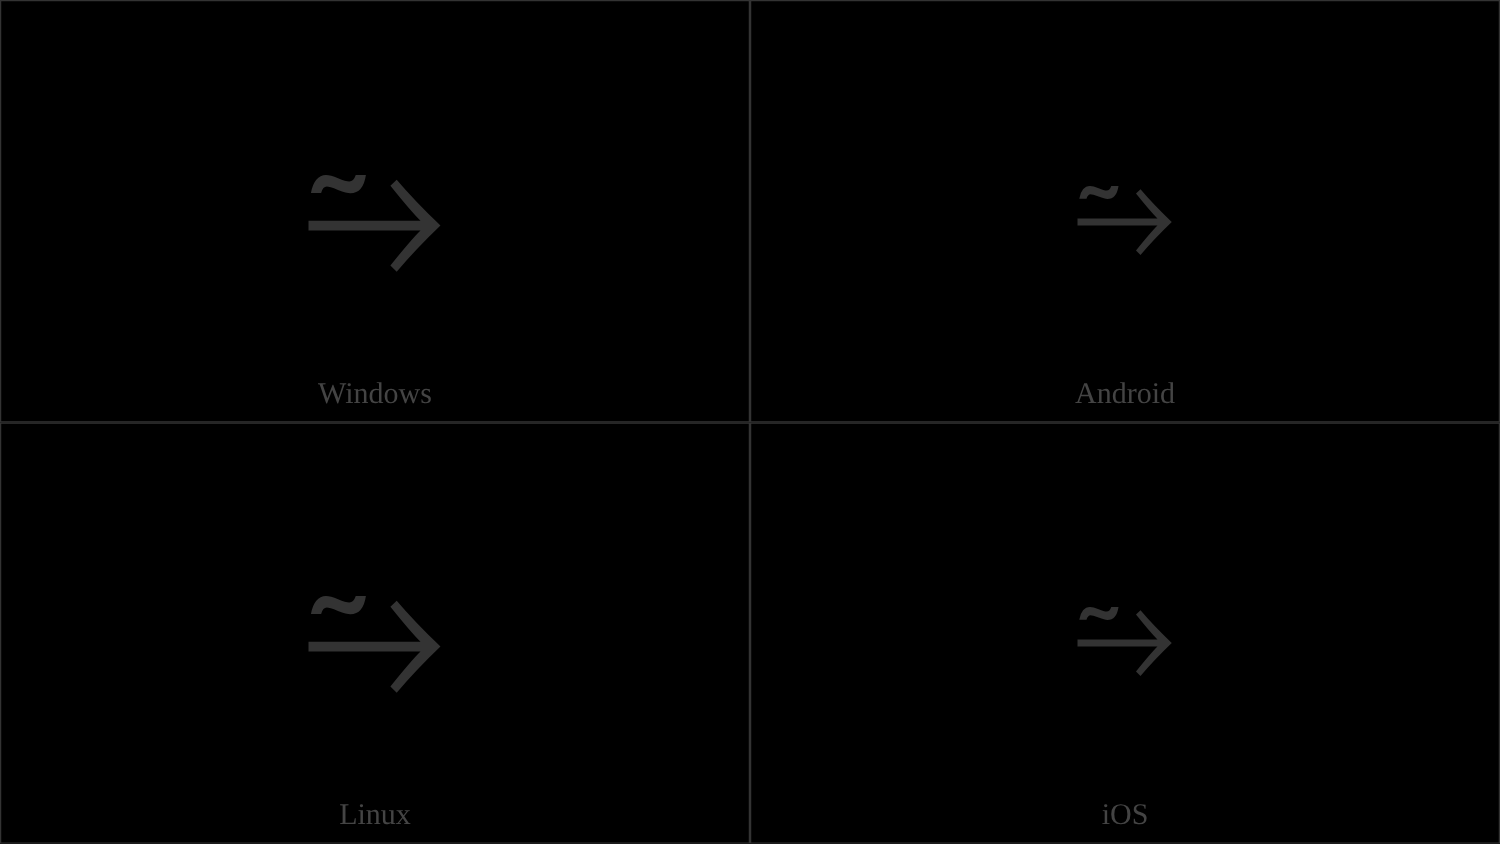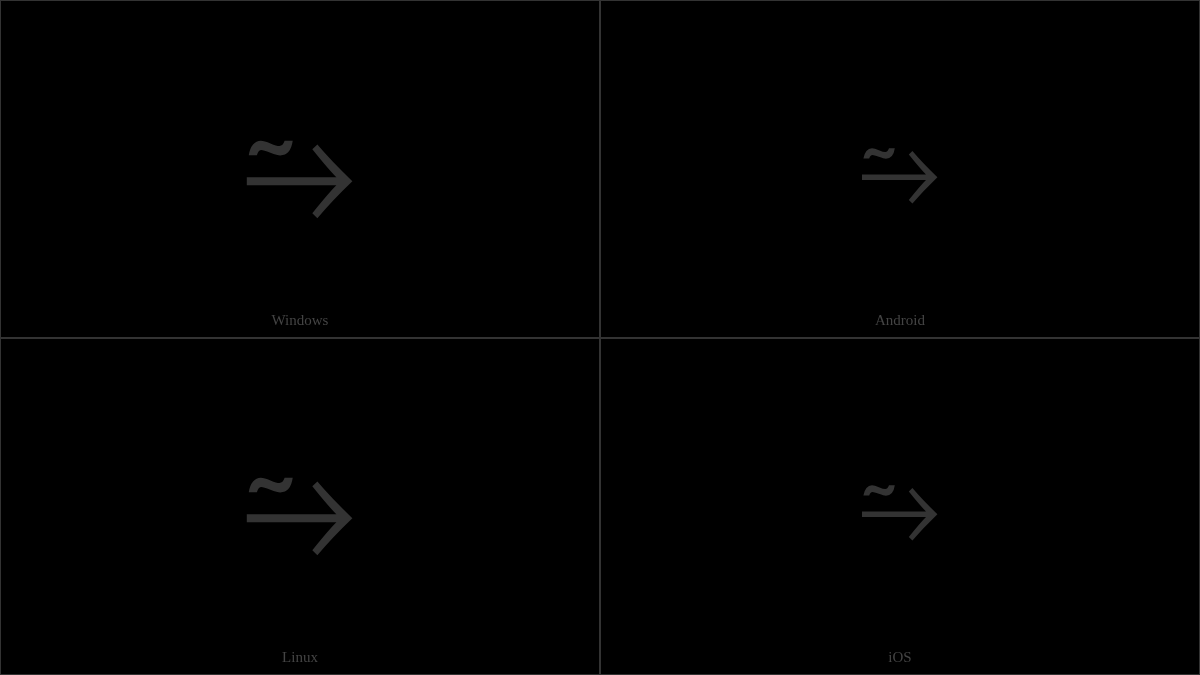--- a/index.html
+++ b/index.html
@@ -31,21 +31,21 @@
     .glyph-small {
       font-size: 100px;
     }
     .label {
       position: absolute;
       bottom: 8px;
       left: 50%;
       transform: translateX(-50%);
       color: #444;
       font-family: Georgia, serif;
-      font-size: 15px;
+      font-size: 24px;
     }
   </style>
 </head>
 <body>
 
 <div class="cell">
   <span class="glyph">⥲</span>
   <span class="label">Windows</span>
 </div>
 

